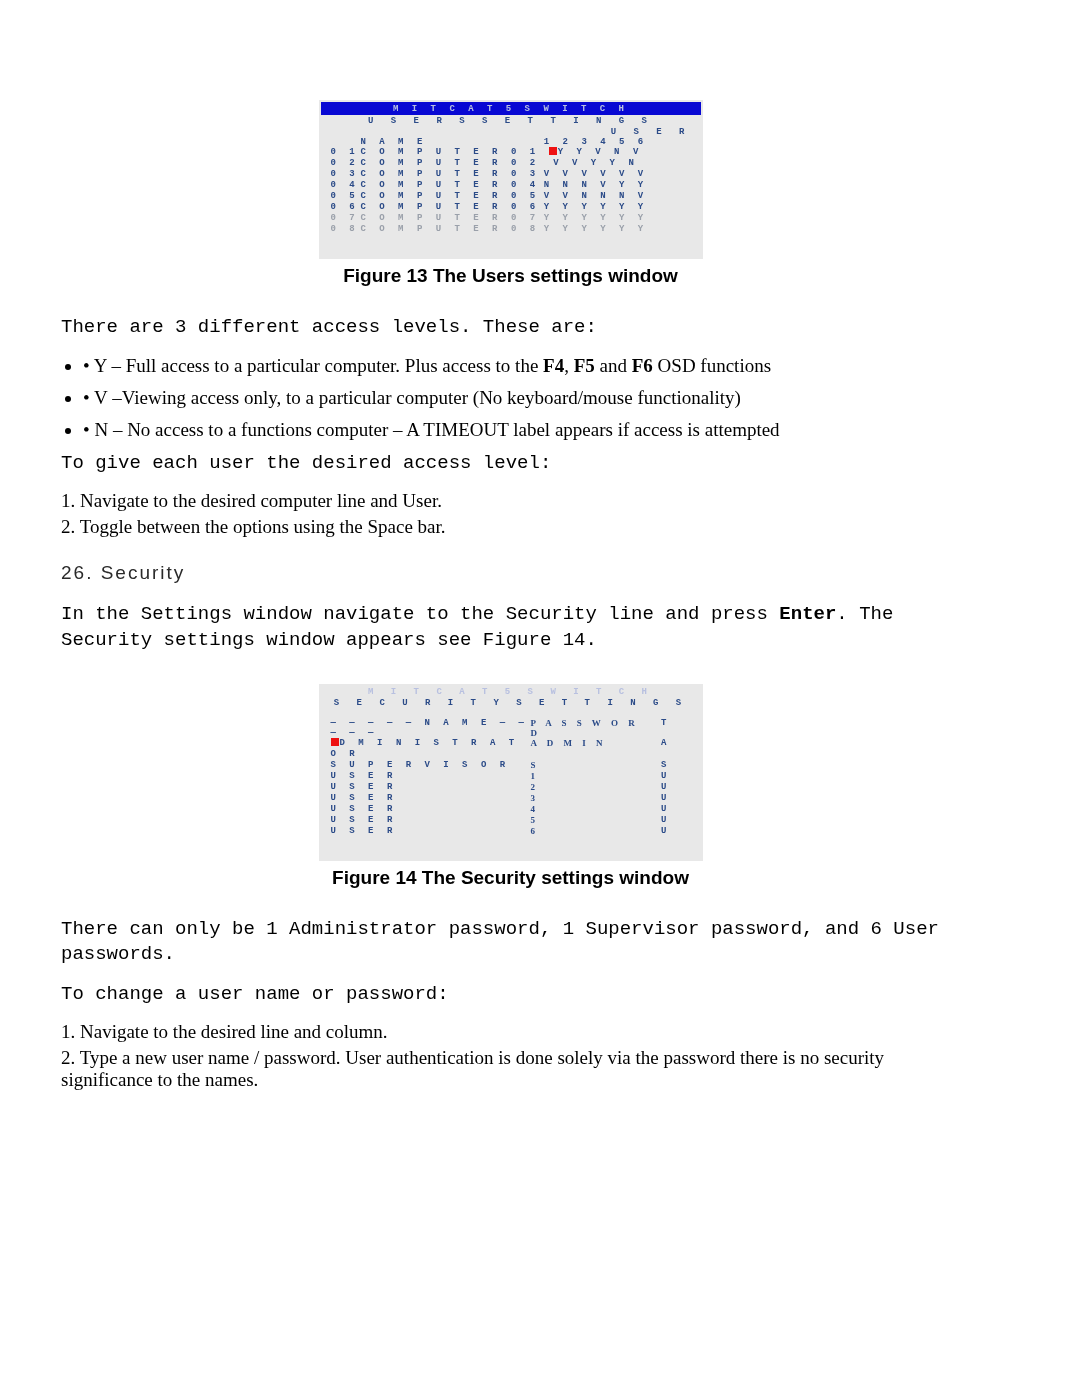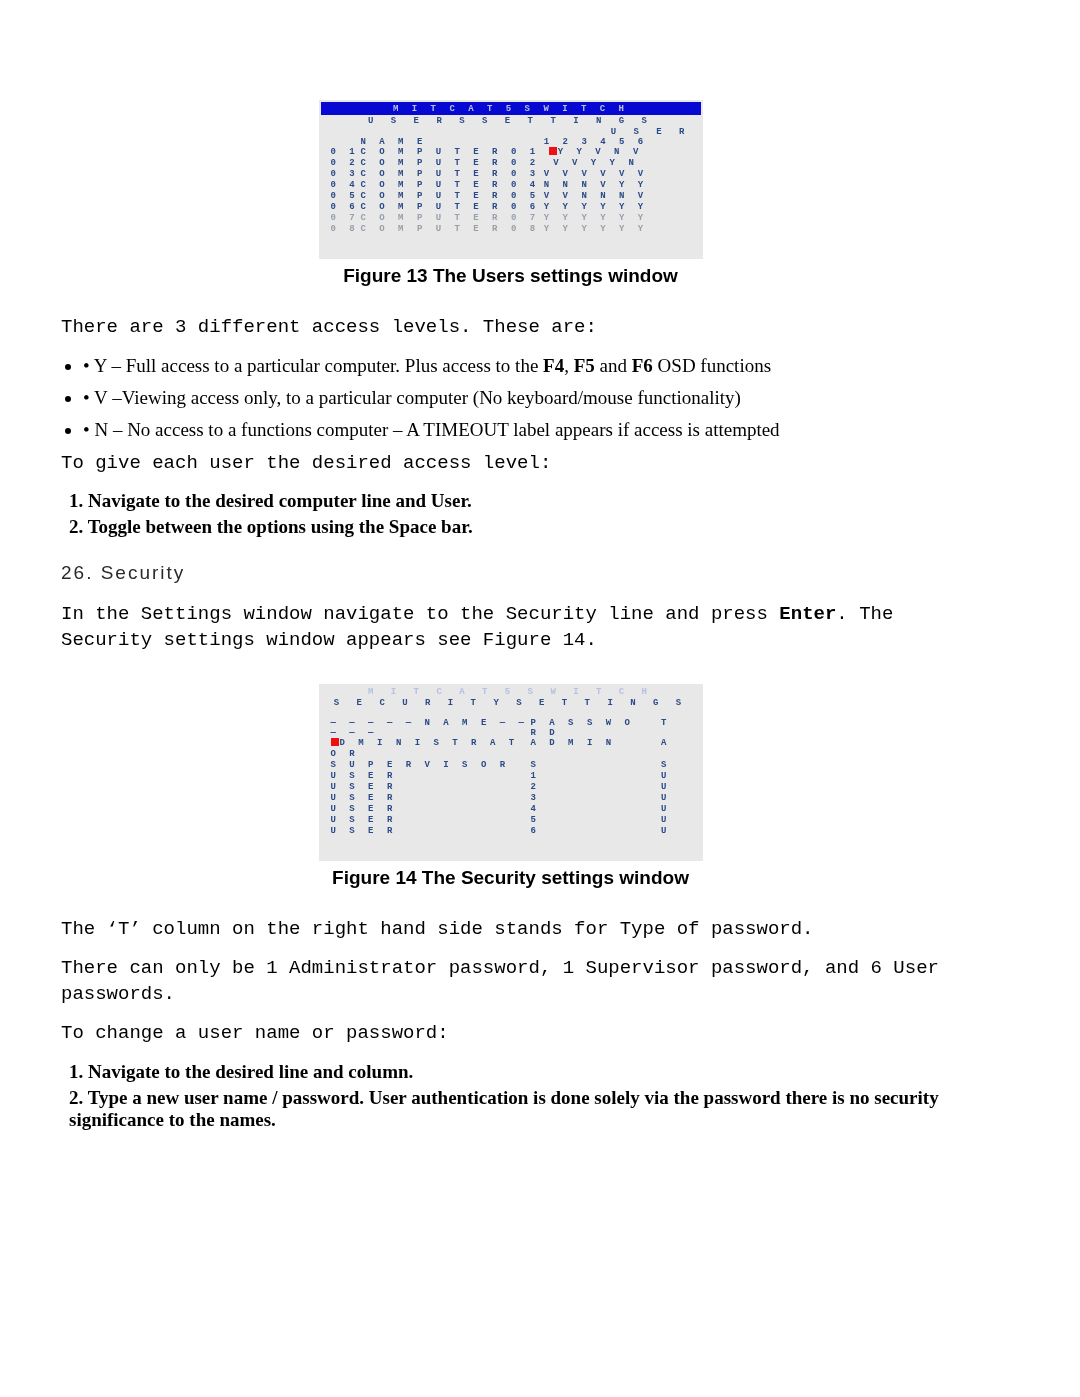--- a/index.html
+++ b/index.html
@@ -84,37 +84,37 @@
   .redcell {
     display: inline-block;
     width: 8px; height: 8px;
     background: #e11;
     margin-right: 1px;
     vertical-align: top;
   }
 
   
   .s-col-name { width: 200px; }
-  .s-col-pwd  { width: 110px; }
+  .s-col-pwd  { width: 110px; font-family: Liberation Serif, serif; }
   .s-col-t    { width: 30px; text-align: right; }
 
   .fig-caption {
     text-align: center;
     font-family: Arial, sans-serif;
     font-weight: bold;
     font-size: 19px;
     margin: 4px 0 28px 0;
   }
 
   
   p { margin: 10px 0 14px 0; line-height: 1.35; font-family: Liberation Mono, monospace; }
   ul { margin: 4px 0 10px 22px; padding: 0; }
   li { margin: 10px 0; }
   ol.steps { list-style: none; margin: 4px 0 10px 0; padding: 0; }
-  ol.steps li { margin: 4px 8px; font-weight: bold; }
+  ol.steps li { margin: 4px 0; }
   .heading {
     font-family: Arial, sans-serif;
     font-size: 19px;
     letter-spacing: 2px;
     color: #2a2a2a;
     margin: 24px 0 18px 0;
   }
   b { font-weight: bold; }
 </style>
 </head>
@@ -257,21 +257,20 @@
         </div>
         <div class="osd-row">
           <span class="s-col-name">U S E R</span>
           <span class="s-col-pwd">6</span>
           <span class="s-col-t">U</span>
         </div>
       </div>
   </div>
   <div class="fig-caption">Figure 14 The Security settings window</div>
 
-  <p>The ‘T’ column on the right hand side stands for Type of password.</p>
   <p>There can only be 1 Administrator password, 1 Supervisor password, and 6 User passwords.</p>
   <p>To change a user name or password:</p>
   <ol class="steps">
     <li>1. Navigate to the desired line and column.</li>
     <li>2. Type a new user name / password. User authentication is done solely via the password there is no security significance to the names.</li>
   </ol>
 
 </div>
 
 </body></html>

